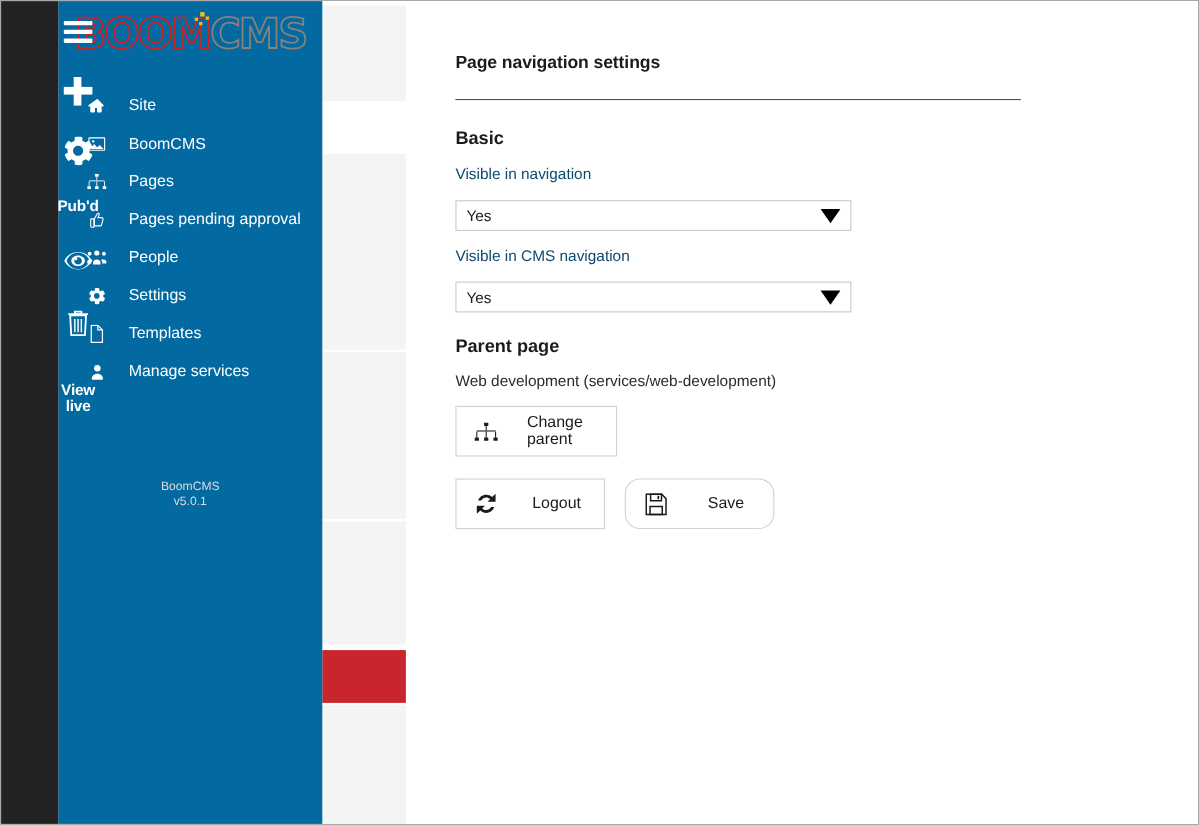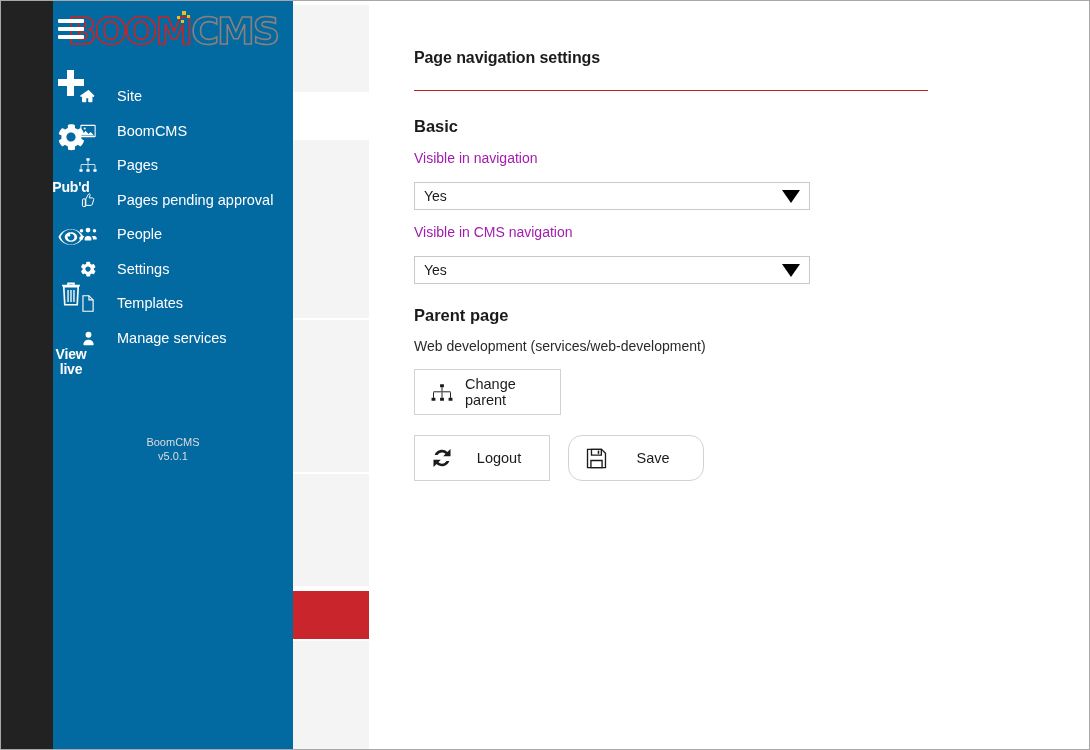--- a/index.html
+++ b/index.html
@@ -217,26 +217,26 @@
     position: absolute;
     left: 45px;
     font-size: 16.5px;
     font-weight: 700;
     color: #1b1b1b;
   }
   .field-label {
     position: absolute;
     left: 45px;
     font-size: 14px;
-    color: #a21caf;
+    color: #0c4a6e;
   }
   .select-box {
     position: absolute;
     left: 45px;
-    width: 396px;
+    width: 360px;
     height: 28px;
     box-sizing: border-box;
     border: 1px solid #c9c9c9;
     background: #ffffff;
     display: flex;
     align-items: center;
     cursor: pointer;
   }
   .select-value {
     font-size: 14px;
@@ -276,20 +276,21 @@
     justify-content: center;
     color: #1b1b1b;
     margin-left: 10px;
   }
   .btn-txt {
     font-size: 14.5px;
     color: #1b1b1b;
     flex: 1;
     text-align: center;
     padding-right: 10px;
+    margin-left: 14px;
   }
   #btn-change-parent { left: 45px; top: 368px; width: 147px; }
   #btn-change-parent .btn-txt { text-align: left; padding-left: 6px; }
   #btn-reset { left: 45px; top: 434px; width: 136px; }
   #btn-save  { left: 199px; top: 434px; width: 136px; border-radius: 14px; }
 </style>
 </head>
 <body>
 
 <div id="viewport">

